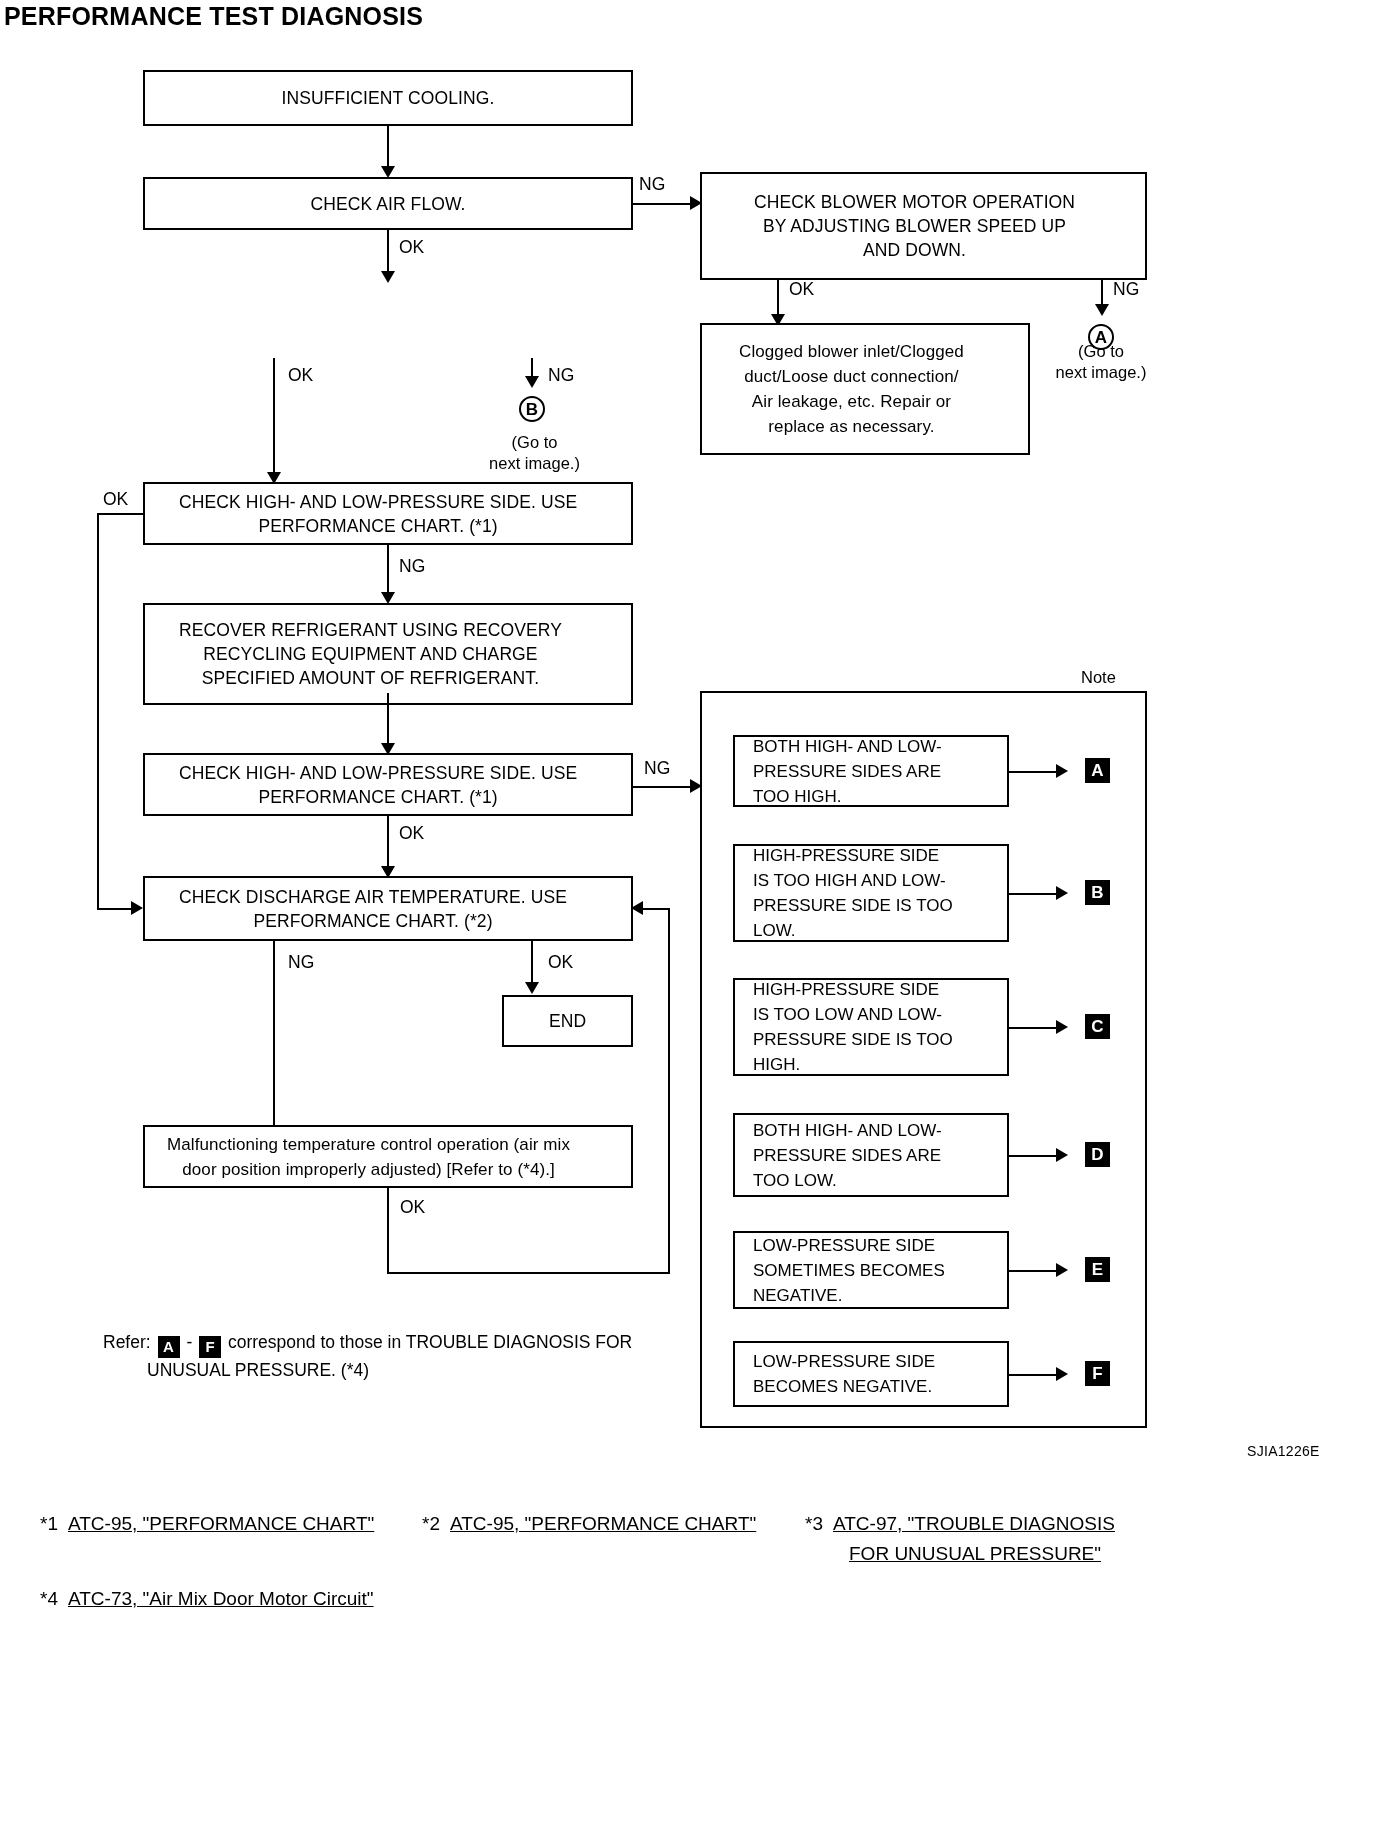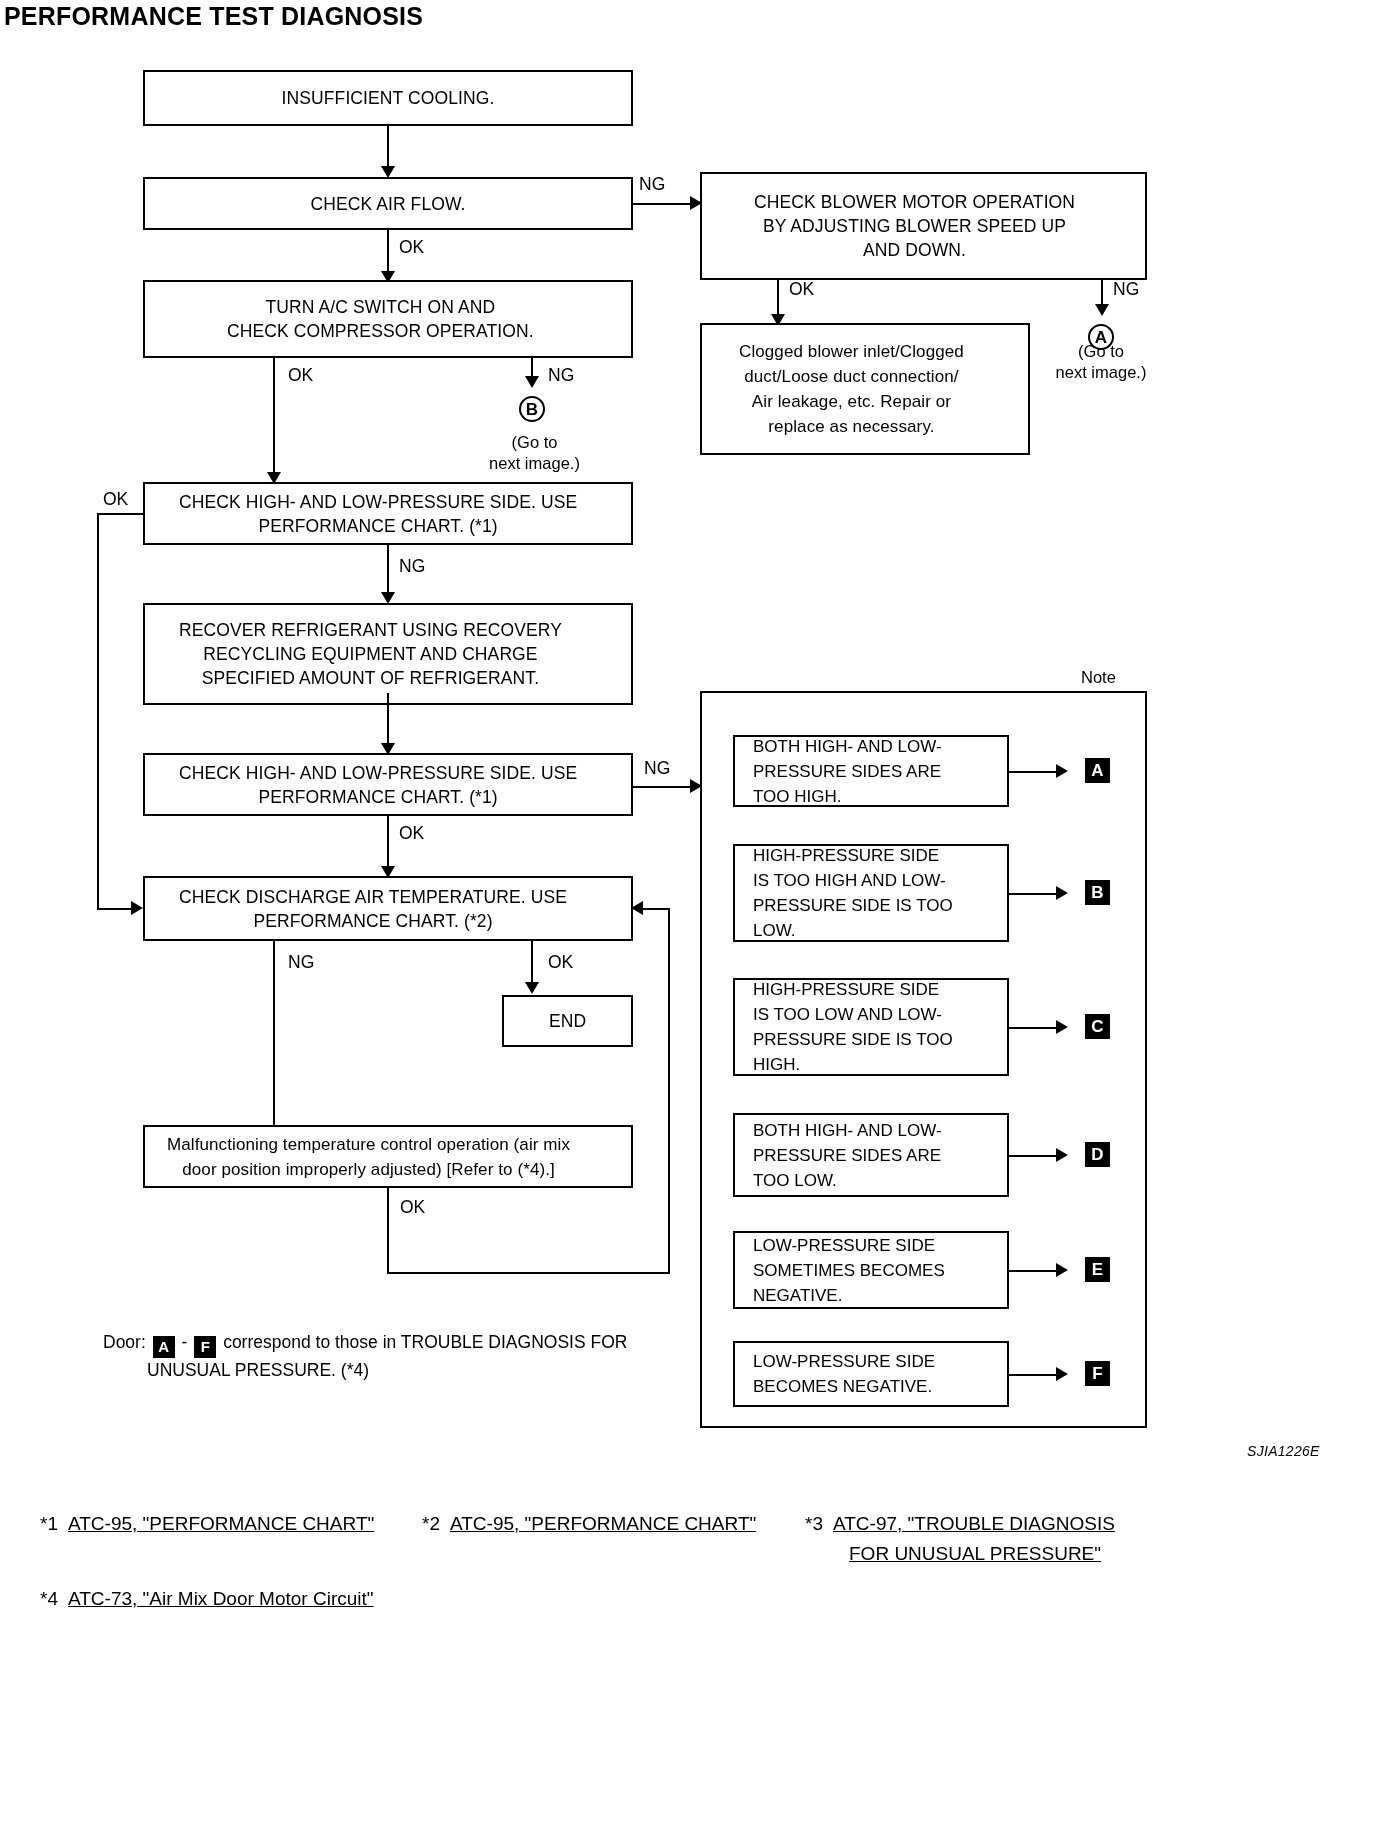--- a/index.html
+++ b/index.html
@@ -223,24 +223,20 @@
   <div class="goto" style="left:1031px; top:341px; width:140px;">(Go to
 next image.)</div>
 
   <div class="box left" style="left:700px; top:323px; width:330px; height:132px;">
     <span class="txt" style="padding-left:25px; font-size:17px; line-height:25px;">Clogged blower inlet/Clogged
 duct/Loose duct connection/
 Air leakage, etc. Repair or
 replace as necessary.</span>
   </div>
 
-  <div class="box left" style="left:143px; top:280px; width:490px; height:78px;">
-    <span class="txt" style="padding-left:70px;">TURN A/C SWITCH ON AND
-CHECK COMPRESSOR OPERATION.</span>
-  </div>
 
   <div class="vline" style="left:273px; top:358px; height:122px;"></div>
   <div class="arr-down" style="left:267px; top:472px;"></div>
   <div class="blabel" style="left:288px; top:366px;">OK</div>
 
   <div class="vline" style="left:531px; top:358px; height:26px;"></div>
   <div class="arr-down" style="left:525px; top:376px;"></div>
   <div class="blabel" style="left:548px; top:366px;">NG</div>
 
   <div class="circ" style="left:519px; top:396px;">B</div>
@@ -365,29 +361,29 @@
 
   <div class="thinbox" style="left:733px; top:1341px; width:276px; height:66px;">
     <span class="txt" style="white-space:pre-line;">LOW-PRESSURE SIDE
 BECOMES NEGATIVE.</span>
   </div>
   <div class="hline" style="left:1009px; top:1374px; width:54px;"></div>
   <div class="arr-right" style="left:1056px; top:1367px;"></div>
   <div class="badge" style="left:1085px; top:1361px;">F</div>
 
   <div class="note-text" style="left:103px; top:1330px; width:620px;">
-    <span>Door:</span>
+    <span>Refer:</span>
     <span class="badge-inline">A</span>
     <span>-</span>
     <span class="badge-inline">F</span>
     <span>correspond to those in TROUBLE DIAGNOSIS FOR</span>
     <span class="l2">UNUSUAL PRESSURE. (*4)</span>
   </div>
 
-  <div class="fig-code" style="left:1247px; top:1443px;font-style:italic;">SJIA1226E</div>
+  <div class="fig-code" style="left:1247px; top:1443px;">SJIA1226E</div>
 
   <div class="fn" style="left:40px; top:1510px;">
     <span class="num">*1</span><span class="ref">ATC-95, "PERFORMANCE CHART"</span>
   </div>
   <div class="fn" style="left:422px; top:1510px;">
     <span class="num">*2</span><span class="ref">ATC-95, "PERFORMANCE CHART"</span>
   </div>
   <div class="fn" style="left:805px; top:1510px;">
     <span class="num">*3</span><span class="ref">ATC-97, "TROUBLE DIAGNOSIS</span>
   </div>

